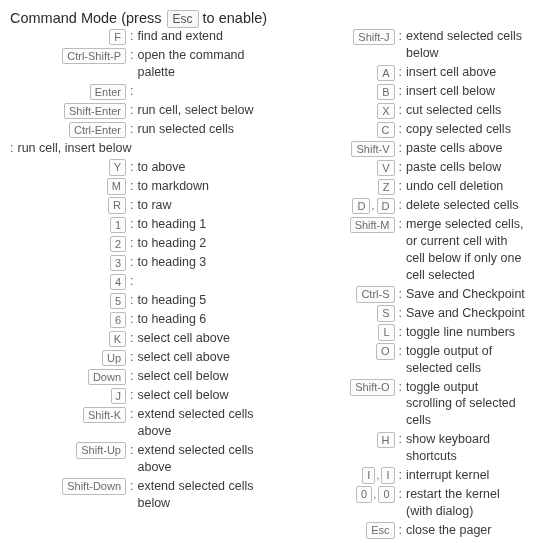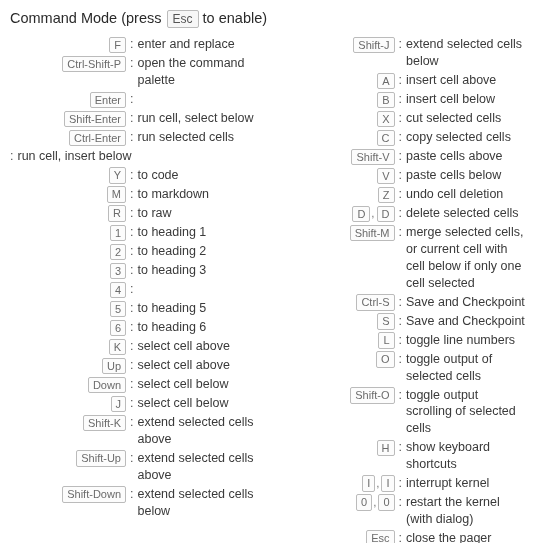--- a/index.html
+++ b/index.html
@@ -8,21 +8,20 @@
     font-family: "Helvetica Neue", Helvetica, Arial, sans-serif;
     font-size: 12.5px;
     color: #333;
     background: #fff;
     width: 537px;
     box-sizing: border-box;
   }
   .heading {
     font-size: 14.5px;
     color: #2a2a2a;
-    margin-bottom: 8px;
   }
   .heading .kbd {
     display: inline-block;
     border: 1px solid #bbb;
     padding: 1px 5px;
     border-radius: 2px;
     font-size: 12px;
     background: #f7f7f7;
     color: #555;
     vertical-align: middle;
@@ -81,21 +80,21 @@
 
 <div class="heading">
   <span>Command Mode (press </span><span class="kbd">Esc</span><span> to enable)</span>
 </div>
 
 <div class="cols">
   <div class="col col1" id="col-left">
       <div class="row">
         <div class="keys"><span class="kbd">F</span></div>
         <div class="colon">:</div>
-        <div class="desc">enter and replace</div>
+        <div class="desc">find and extend</div>
       </div>
       <div class="row">
         <div class="keys"><span class="kbd">Ctrl-Shift-P</span></div>
         <div class="colon">:</div>
         <div class="desc">open the command palette</div>
       </div>
       <div class="row">
         <div class="keys"><span class="kbd">Enter</span></div>
         <div class="colon">:</div>
       </div>
@@ -109,21 +108,21 @@
         <div class="colon">:</div>
         <div class="desc">run selected cells</div>
       </div>
       <div class="row">
         <div class="colon">:</div>
         <div class="desc">run cell, insert below</div>
       </div>
       <div class="row">
         <div class="keys"><span class="kbd">Y</span></div>
         <div class="colon">:</div>
-        <div class="desc">to code</div>
+        <div class="desc">to above</div>
       </div>
       <div class="row">
         <div class="keys"><span class="kbd">M</span></div>
         <div class="colon">:</div>
         <div class="desc">to markdown</div>
       </div>
       <div class="row">
         <div class="keys"><span class="kbd">R</span></div>
         <div class="colon">:</div>
         <div class="desc">to raw</div>

